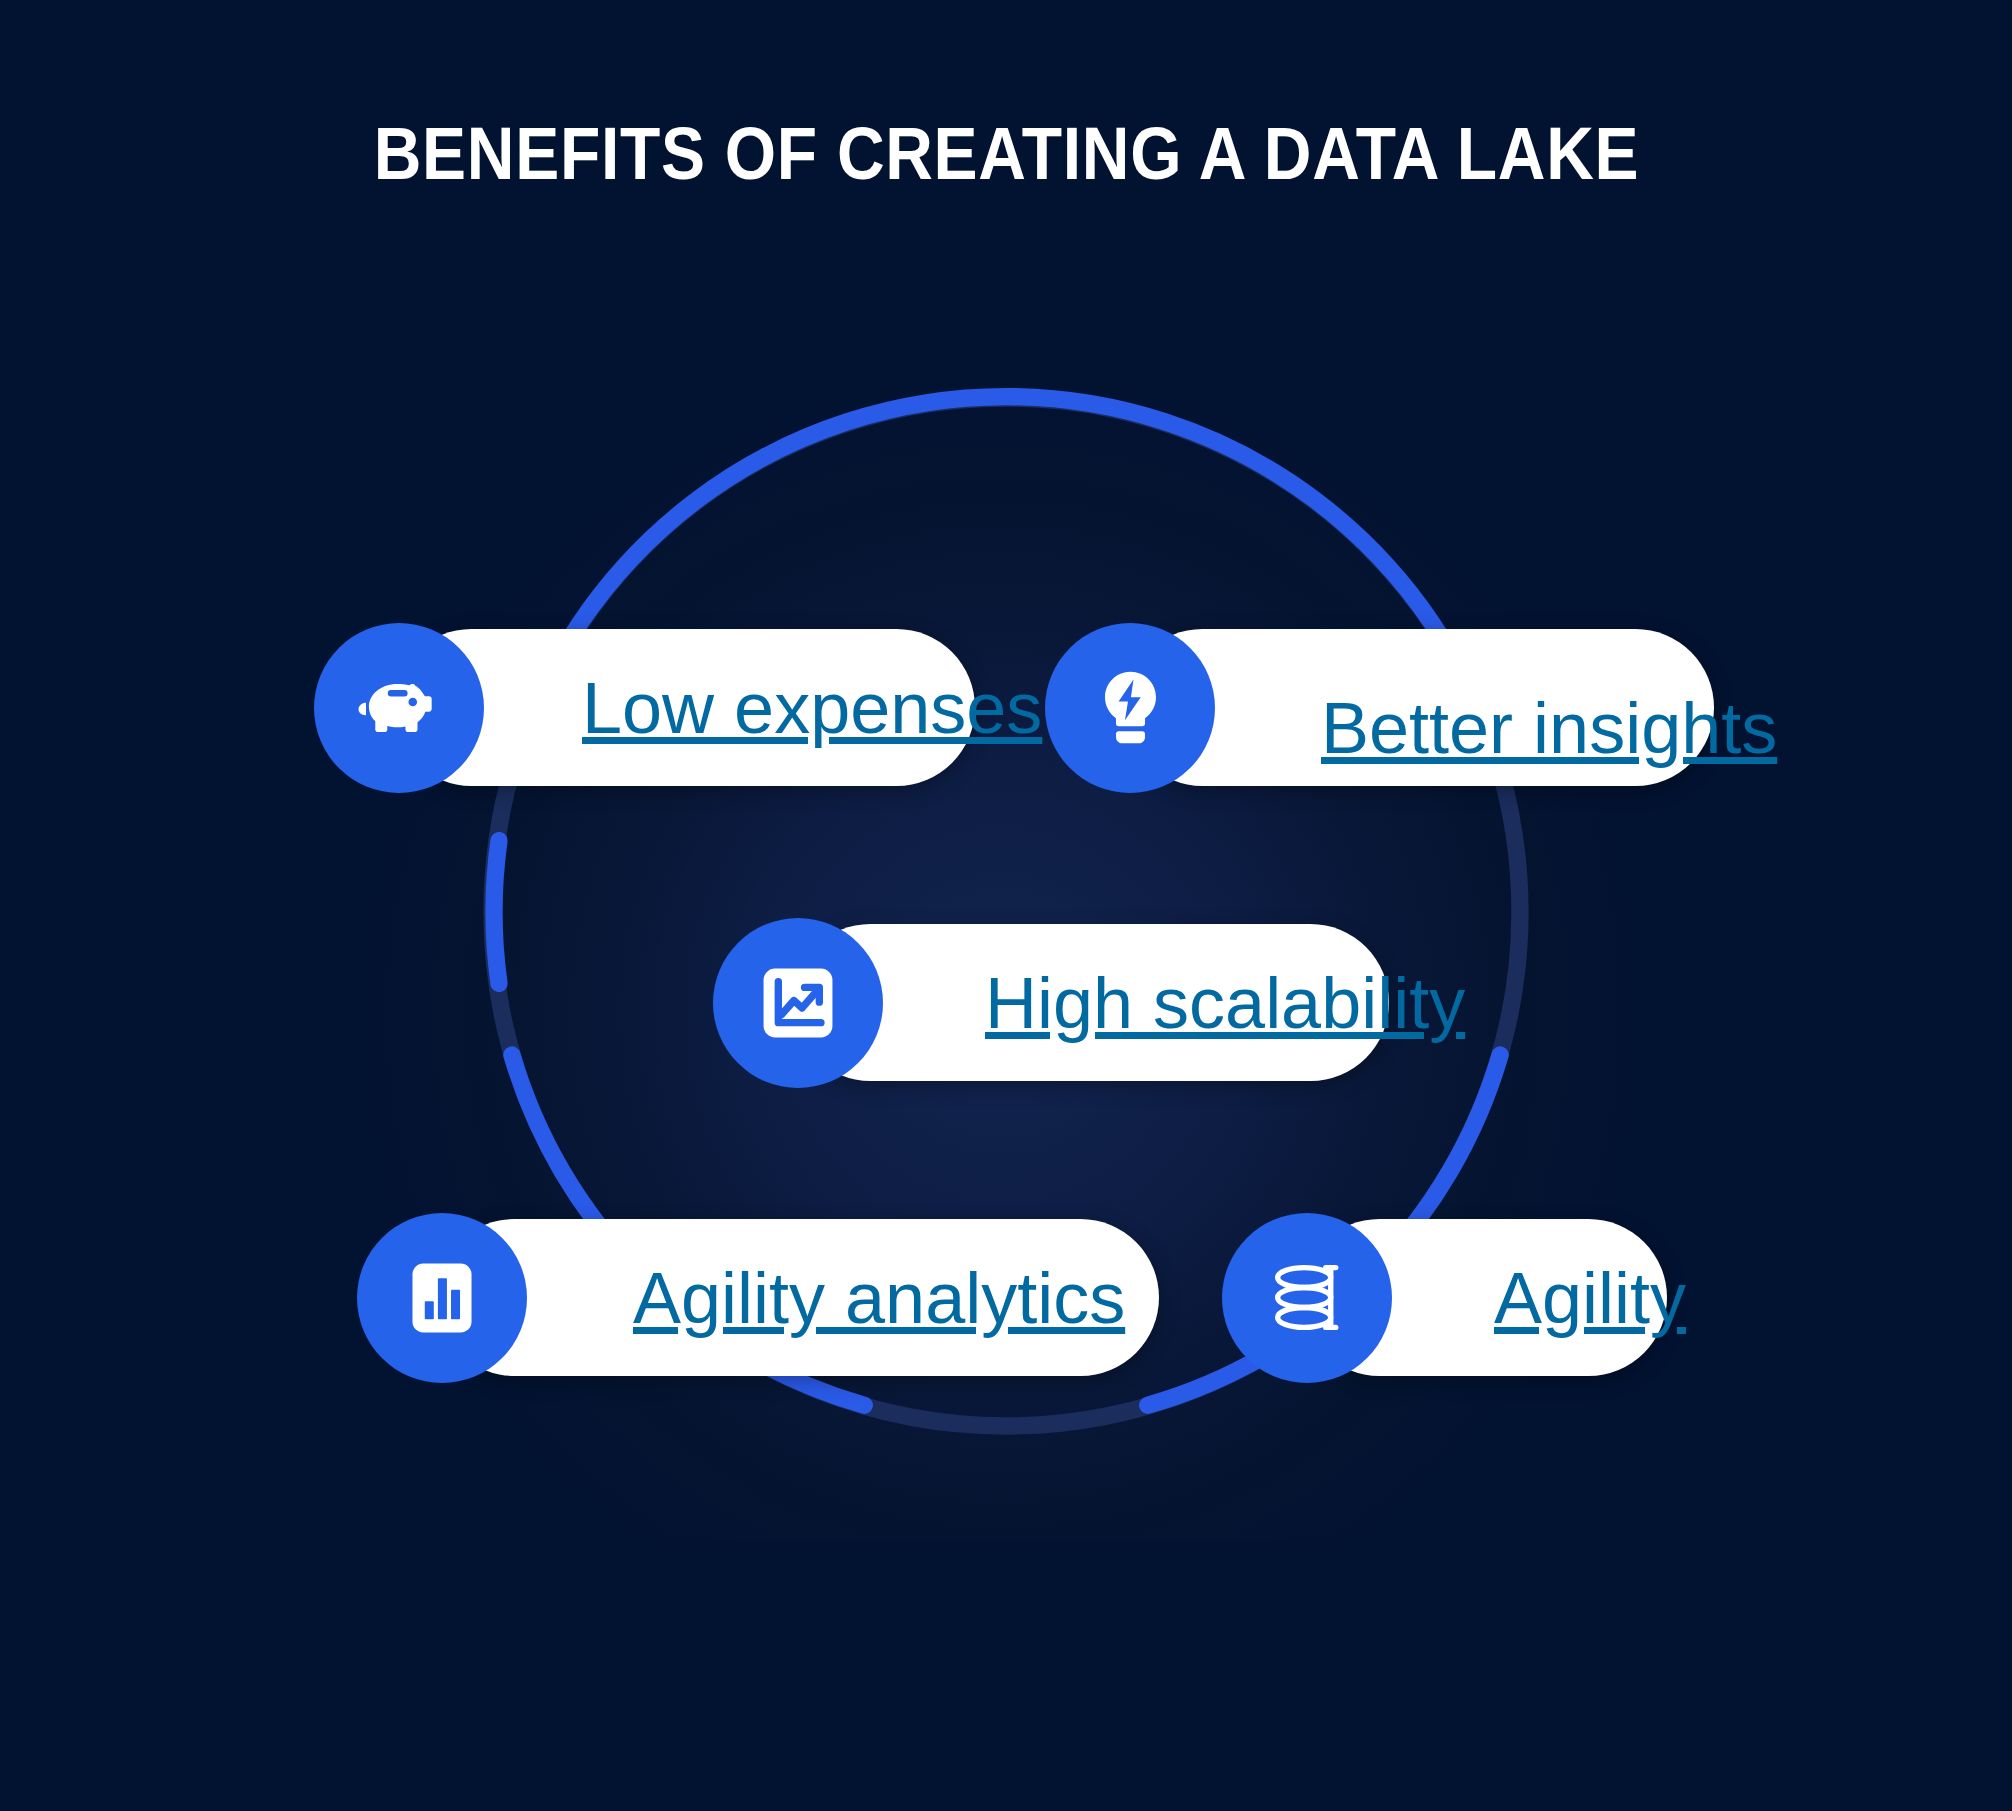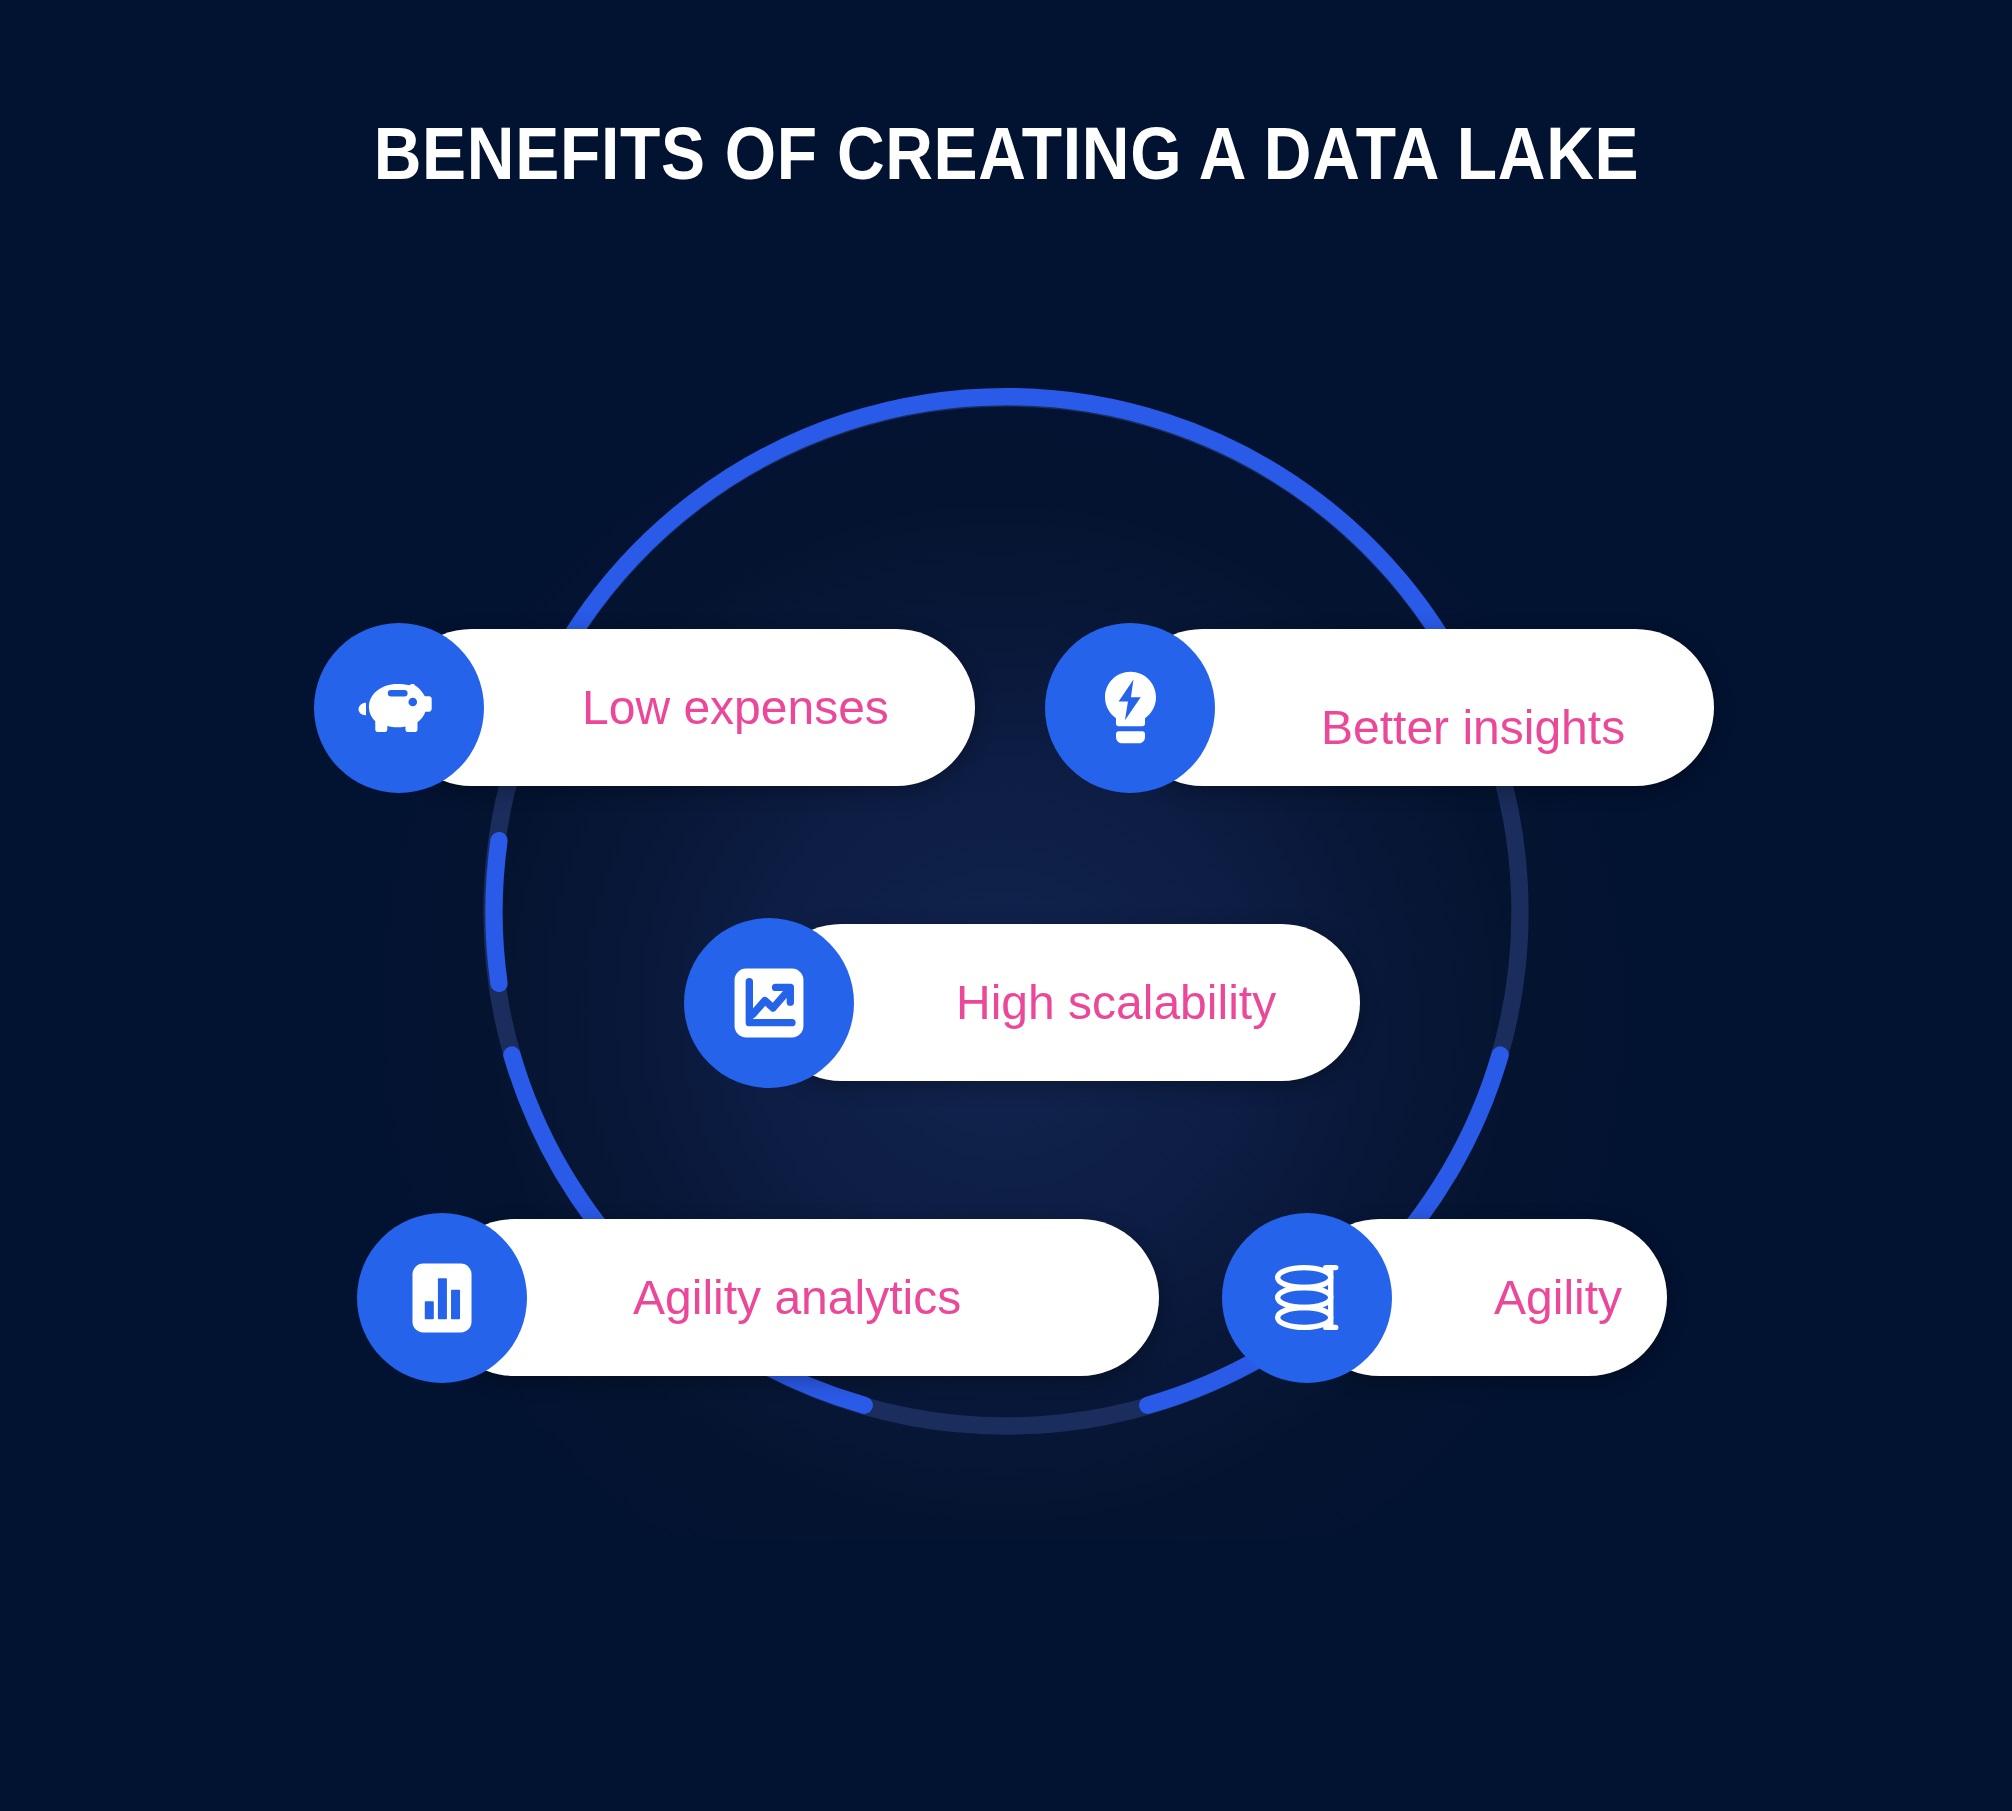--- a/index.html
+++ b/index.html
@@ -46,25 +46,26 @@
   .pill{
     position:absolute;
     display:flex;
     align-items:center;
     height:157px;
     background:#ffffff;
     border-radius:79px;
     box-shadow:0 4.7px 20.4px rgba(0,0,0,0.30);
   }
   .pill .label{
-    color:#ec4899;
-    font-size:48px;
+    color:#0369a1;
+    font-size:72px;
     line-height:1;
     white-space:nowrap;
     font-weight:400;
+    text-decoration:underline;
   }
   .badge{
     position:absolute;
     left:-79px;
     top:-6.3px;
     width:170px;height:170px;
     border-radius:50%;
     background:#2563eb;
     display:flex;
     align-items:center;
@@ -73,21 +74,21 @@
   }
   .badge svg{display:block;}
 
   
   #pill-low-expenses{ left:393px; top:629px; width:582px; }
   #pill-low-expenses .label{ margin-left:189px; }
 
   #pill-better-insights{ left:1124px; top:629px; width:590px; }
   #pill-better-insights .label{ margin-left:197px;margin-top:41px; }
 
-  #pill-high-scalability{ left:763px; top:924px; width:597px; }
+  #pill-high-scalability{ left:792px; top:924px; width:597px; }
   #pill-high-scalability .label{ margin-left:193px; }
 
   #pill-advanced-analytics{ left:436px; top:1219px; width:723px; }
   #pill-advanced-analytics .label{ margin-left:197px; }
 
   #pill-agility{ left:1301px; top:1219px; width:366px; }
   #pill-agility .label{ margin-left:193px; }
 </style>
 </head>
 <body>

